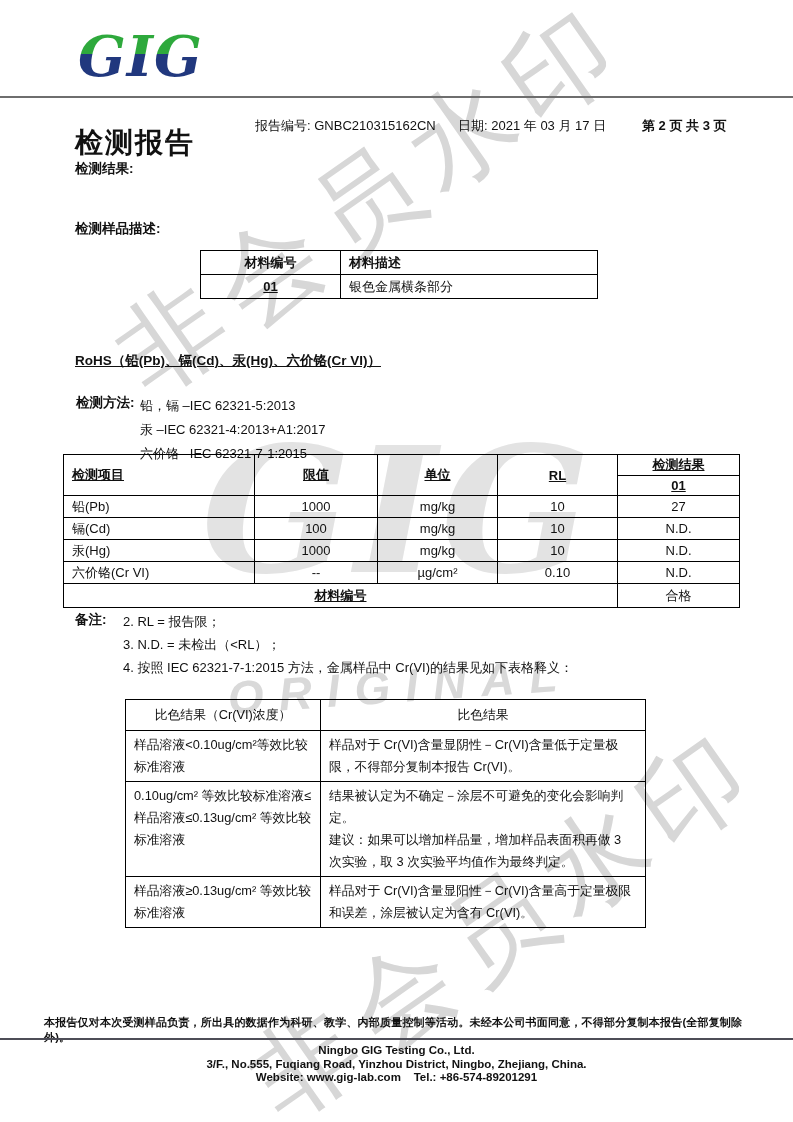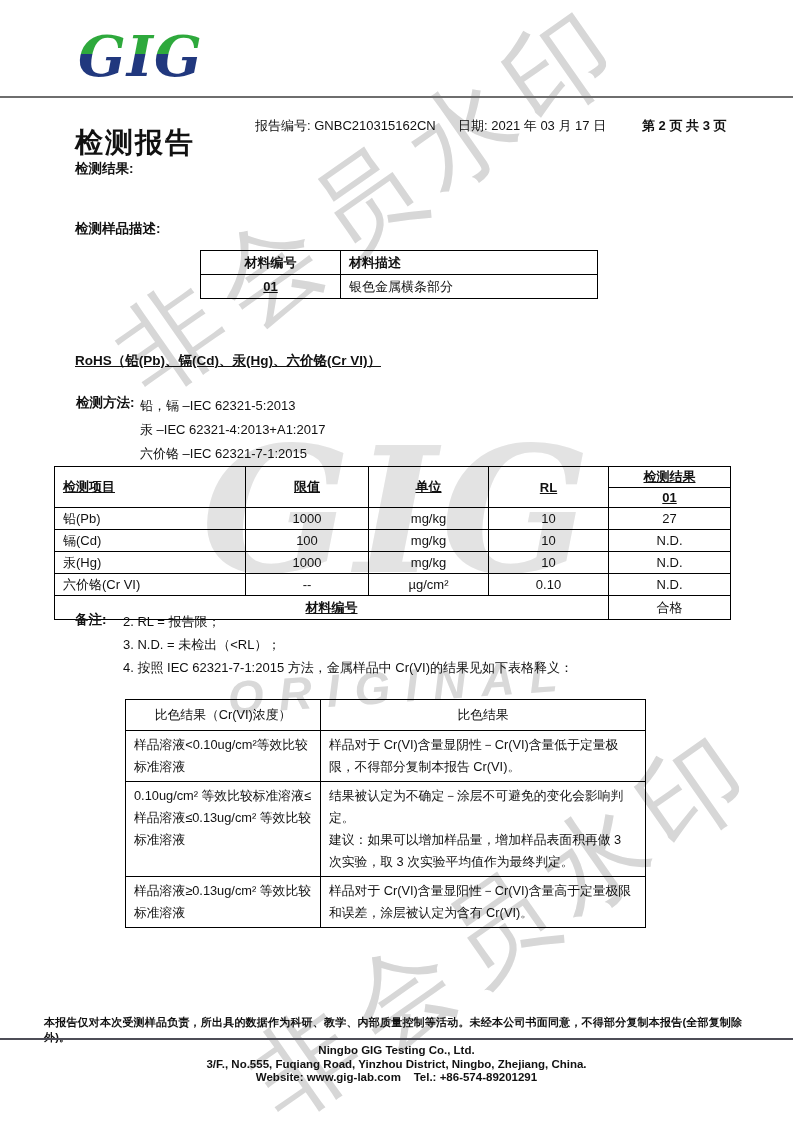--- a/index.html
+++ b/index.html
@@ -45,21 +45,21 @@
   .material-table .c-id { width:140px; text-align:center; }
   .material-table .hdr td { font-weight:bold; }
   .material-table .v-id { font-weight:bold; text-decoration:underline; }
 
   .rohs-heading { position:absolute; left:75px; top:352px; font-size:13.5px; font-weight:bold; text-decoration:underline; }
 
   .methods { position:absolute; left:75px; top:394px; font-size:13px; }
   .methods .m-label { position:absolute; left:1px; top:0; font-weight:bold; font-size:13.5px; }
   .methods .m-lines { margin-left:65px; line-height:24px; }
 
-  .result-table { position:absolute; left:54px; top:454px; width:596px; table-layout:fixed;margin-top:12px; }
+  .result-table { position:absolute; left:63px; top:454px; width:596px; table-layout:fixed; }
   .result-table td { text-align:center; padding:1px 4px; height:22px; }
   .result-table .c-item { width:191px; text-align:left; padding-left:8px; }
   .result-table .c-limit { width:123px; } .result-table .c-unit { width:120px; }
   .result-table .c-rl { width:120px; } .result-table .c-res { width:122px; }
   .result-table .th { font-weight:bold; text-decoration:underline; }
   .result-table .h-row td { height:20px; }
   .result-table .concl td { height:24px; }
 
   .notes { position:absolute; left:75px; top:610px; font-size:13px; }
   .notes .n-label { position:absolute; left:0; top:1px; font-weight:bold; font-size:13.5px; }

